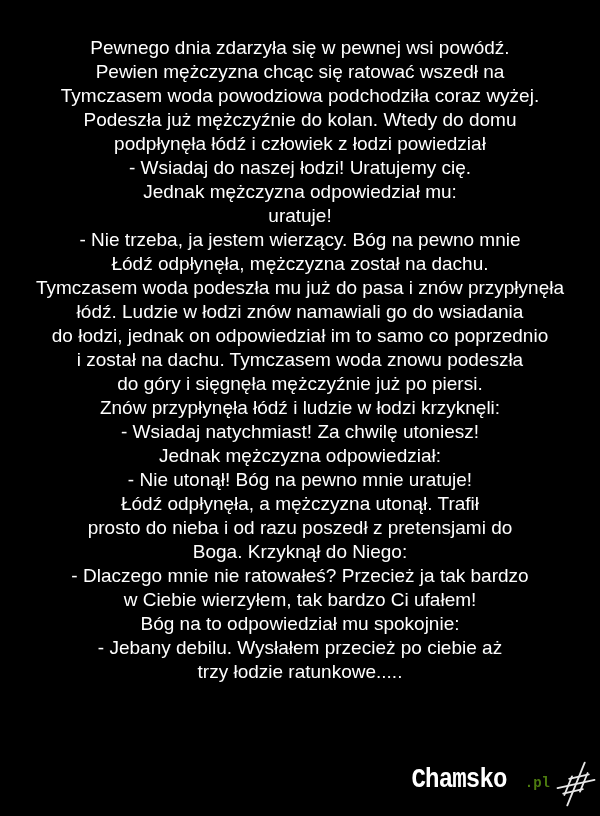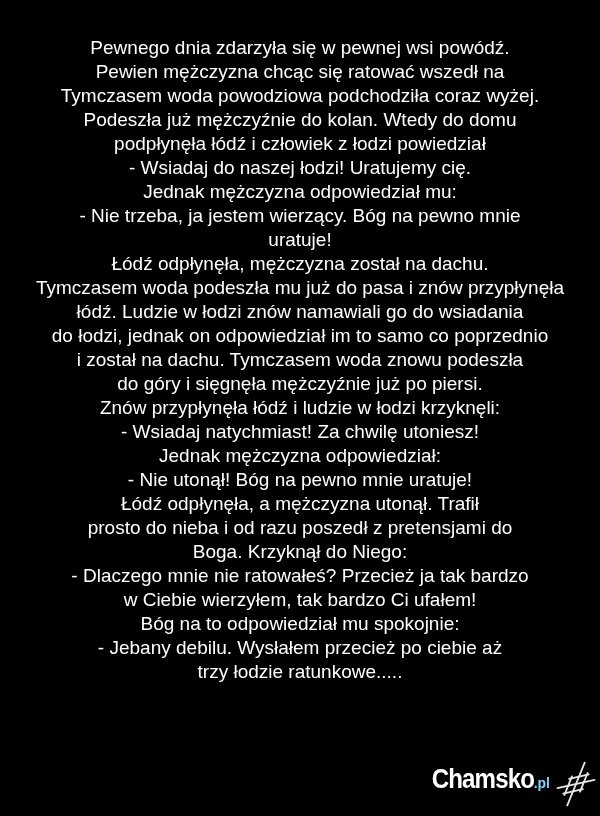--- a/index.html
+++ b/index.html
@@ -34,56 +34,57 @@
     position: absolute;
     right: 4px;
     bottom: 6px;
     display: flex;
     align-items: center;
   }
   .logo-text {
     display: flex;
     align-items: baseline;
     margin-bottom: 6px;
+    font-family: Liberation Mono, monospace;
   }
   .logo-name {
     display: inline-block;
     color: #ffffff;
     font-size: 28px;
     font-weight: 700;
     letter-spacing: -1px;
     transform: scaleX(0.86);
     transform-origin: right center;
   }
   .logo-tld {
-    color: #7dd3fc;
+    color: #4d7c0f;
     font-size: 14px;
     font-weight: 700;
-    margin-left: 0;
+    margin-left: 18px;
   }
   .logo-icon {
     display: block;
     margin-left: 6px;
   }
 </style>
 </head>
 <body>
 
 <div class="page">
 
   <div class="meme-text">
     <div class="meme-line">Pewnego dnia zdarzyła się w pewnej wsi powódź.</div>
     <div class="meme-line">Pewien mężczyzna chcąc się ratować wszedł na</div>
     <div class="meme-line">Tymczasem woda powodziowa podchodziła coraz wyżej.</div>
     <div class="meme-line">Podeszła już mężczyźnie do kolan. Wtedy do domu</div>
     <div class="meme-line">podpłynęła łódź i człowiek z łodzi powiedział</div>
     <div class="meme-line">- Wsiadaj do naszej łodzi! Uratujemy cię.</div>
     <div class="meme-line">Jednak mężczyzna odpowiedział mu:</div>
+    <div class="meme-line">uratuje!</div>
     <div class="meme-line">- Nie trzeba, ja jestem wierzący. Bóg na pewno mnie</div>
-    <div class="meme-line">uratuje!</div>
     <div class="meme-line">Łódź odpłynęła, mężczyzna został na dachu.</div>
     <div class="meme-line">Tymczasem woda podeszła mu już do pasa i znów przypłynęła</div>
     <div class="meme-line">łódź. Ludzie w łodzi znów namawiali go do wsiadania</div>
     <div class="meme-line">do łodzi, jednak on odpowiedział im to samo co poprzednio</div>
     <div class="meme-line">i został na dachu. Tymczasem woda znowu podeszła</div>
     <div class="meme-line">do góry i sięgnęła mężczyźnie już po piersi.</div>
     <div class="meme-line">Znów przypłynęła łódź i ludzie w łodzi krzyknęli:</div>
     <div class="meme-line">- Wsiadaj natychmiast! Za chwilę utoniesz!</div>
     <div class="meme-line">Jednak mężczyzna odpowiedział:</div>
     <div class="meme-line">- Nie utonął! Bóg na pewno mnie uratuje!</div>

